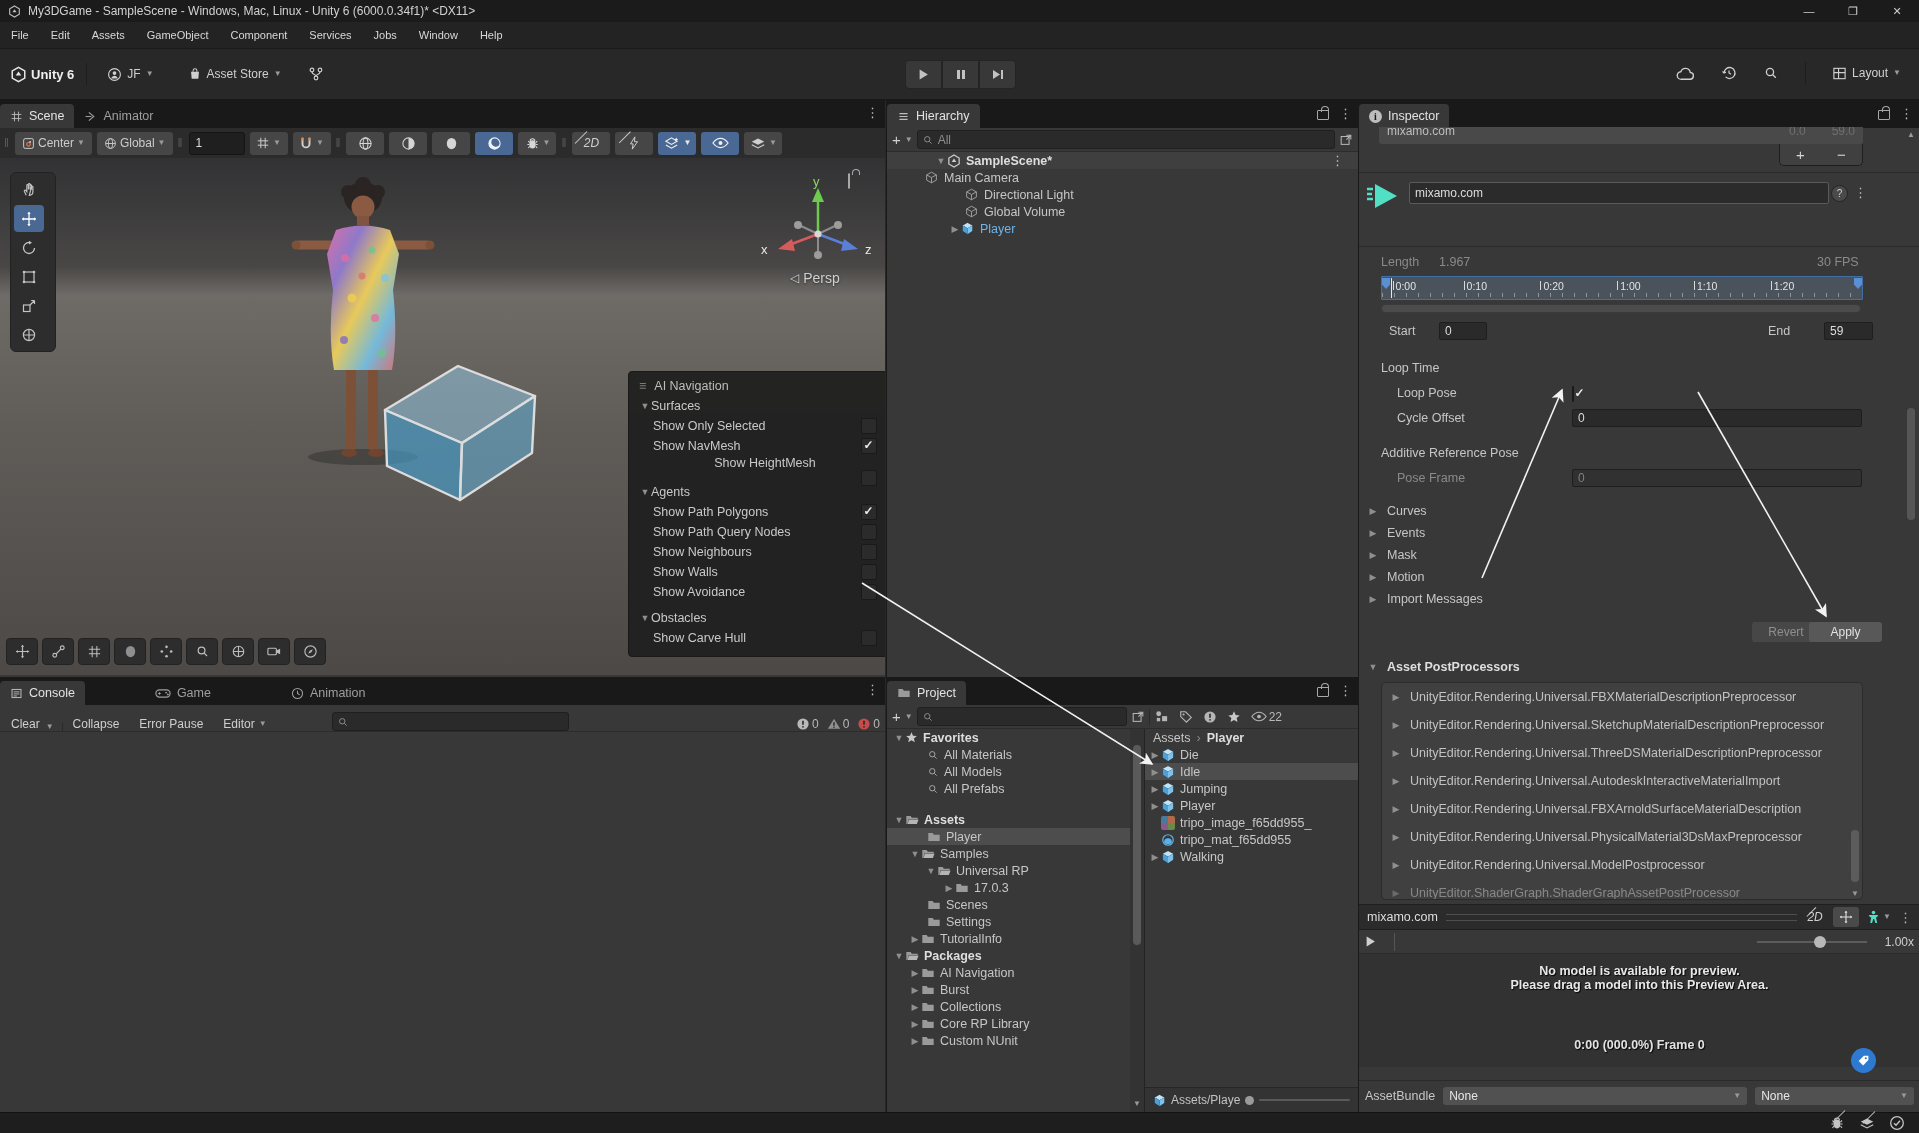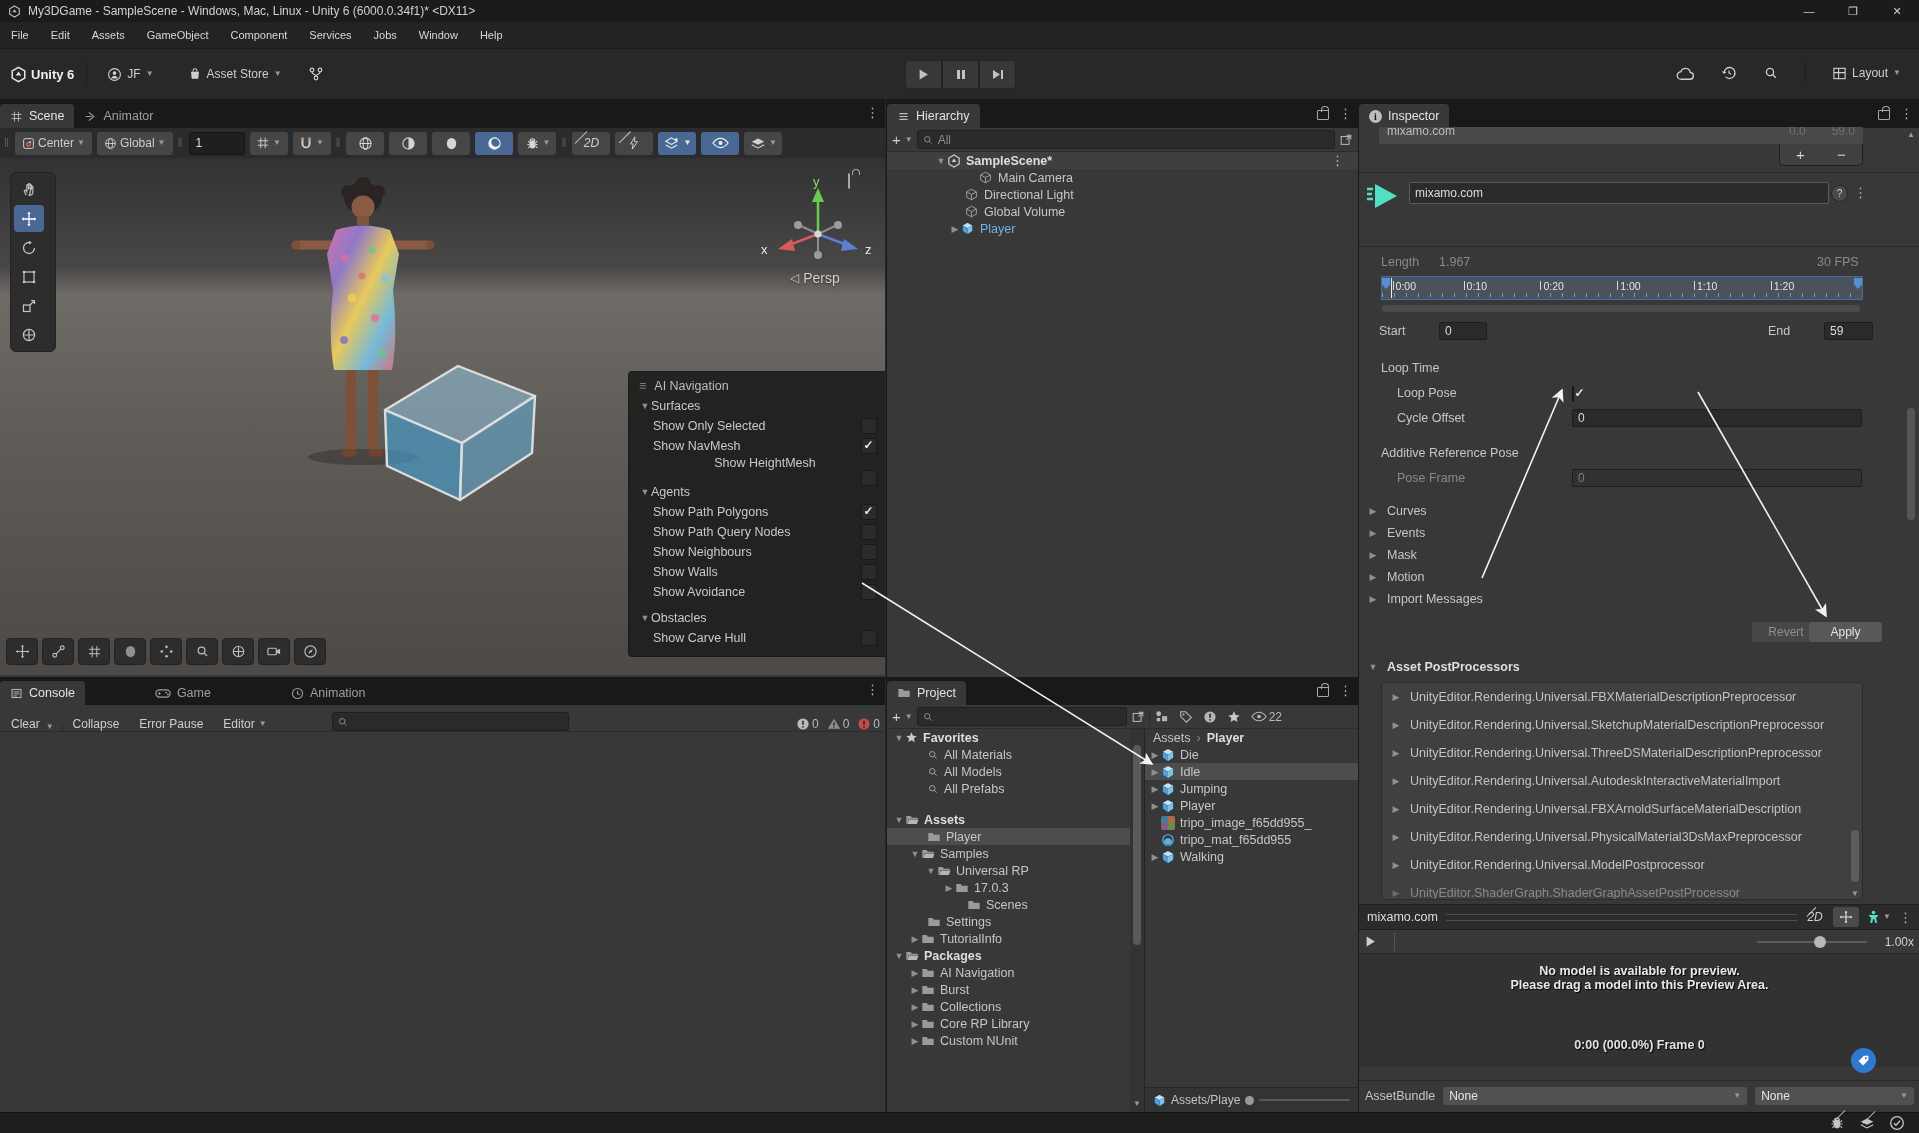--- a/index.html
+++ b/index.html
@@ -797,21 +797,21 @@
     </div>
     <div>
       <div class="row" style="padding-left:48px;background:#3f3f3f;">
         <span class="arrow">▼</span>
         <svg class="ic" width="14" height="14" style="color:#cfcfcf;margin-right:5px;">
             <use href="#ic-unity"></use>
           </svg>
         <span class="bold">SampleScene*</span>
         <span class="kebab" style="margin-left:auto;margin-right:14px;">⋮</span>
       </div>
-      <div class="row" style="padding-left:92px;">
+      <div class="row" style="padding-left:38px;">
         <svg class="ic" width="13" height="13" style="color:#9d9d9d;margin-right:6px;">
             <use href="#ic-cube"></use>
           </svg>
         <span>Main Camera</span>
       </div>
       <div class="row" style="padding-left:78px;">
         <svg class="ic" width="13" height="13" style="color:#9d9d9d;margin-right:6px;">
             <use href="#ic-cube"></use>
           </svg>
         <span>Directional Light</span>
@@ -930,21 +930,21 @@
           </svg>
           <span>Universal RP</span>
         </div>
       <div class="row" style="padding-left:56px;">
           <span class="arrow">▶</span>
           <svg class="ic" width="14" height="14" style="margin-right:5px;">
             <use href="#ic-folder"></use>
           </svg>
           <span>17.0.3</span>
         </div>
-      <div class="row" style="padding-left:40px;margin-left:40px;">
+      <div class="row" style="padding-left:40px;">
           <svg class="ic" width="14" height="14" style="margin-right:5px;">
             <use href="#ic-folder"></use>
           </svg>
           <span>Scenes</span>
         </div>
       <div class="row" style="padding-left:40px;">
           <svg class="ic" width="14" height="14" style="margin-right:5px;">
             <use href="#ic-folder"></use>
           </svg>
           <span>Settings</span>
@@ -1133,21 +1133,21 @@
           <span>1:10</span>
         </div>
       <div class="tick" style="left:81%;">
           <span>1:20</span>
         </div>
       <div class="minor"></div>
     </div>
     <div class="abs" style="left:22px;top:204px;width:480px;height:9px;background:#4c4c4c;border:1px solid #3a3a3a;border-radius:5px;box-sizing:border-box;"></div>
 
     
-    <span class="abs lbl" style="left:20px;top:224px;">Start</span>
+    <span class="abs lbl" style="left:30px;top:224px;">Start</span>
     <div class="abs fld" style="left:80px;top:222px;width:36px;">
         <span>0</span>
       </div>
     <span class="abs lbl" style="left:409px;top:224px;">End</span>
     <div class="abs fld" style="left:465px;top:222px;width:37px;">
         <span>59</span>
       </div>
 
     
     <span class="abs lbl" style="left:22px;top:261px;">Loop Time</span>

